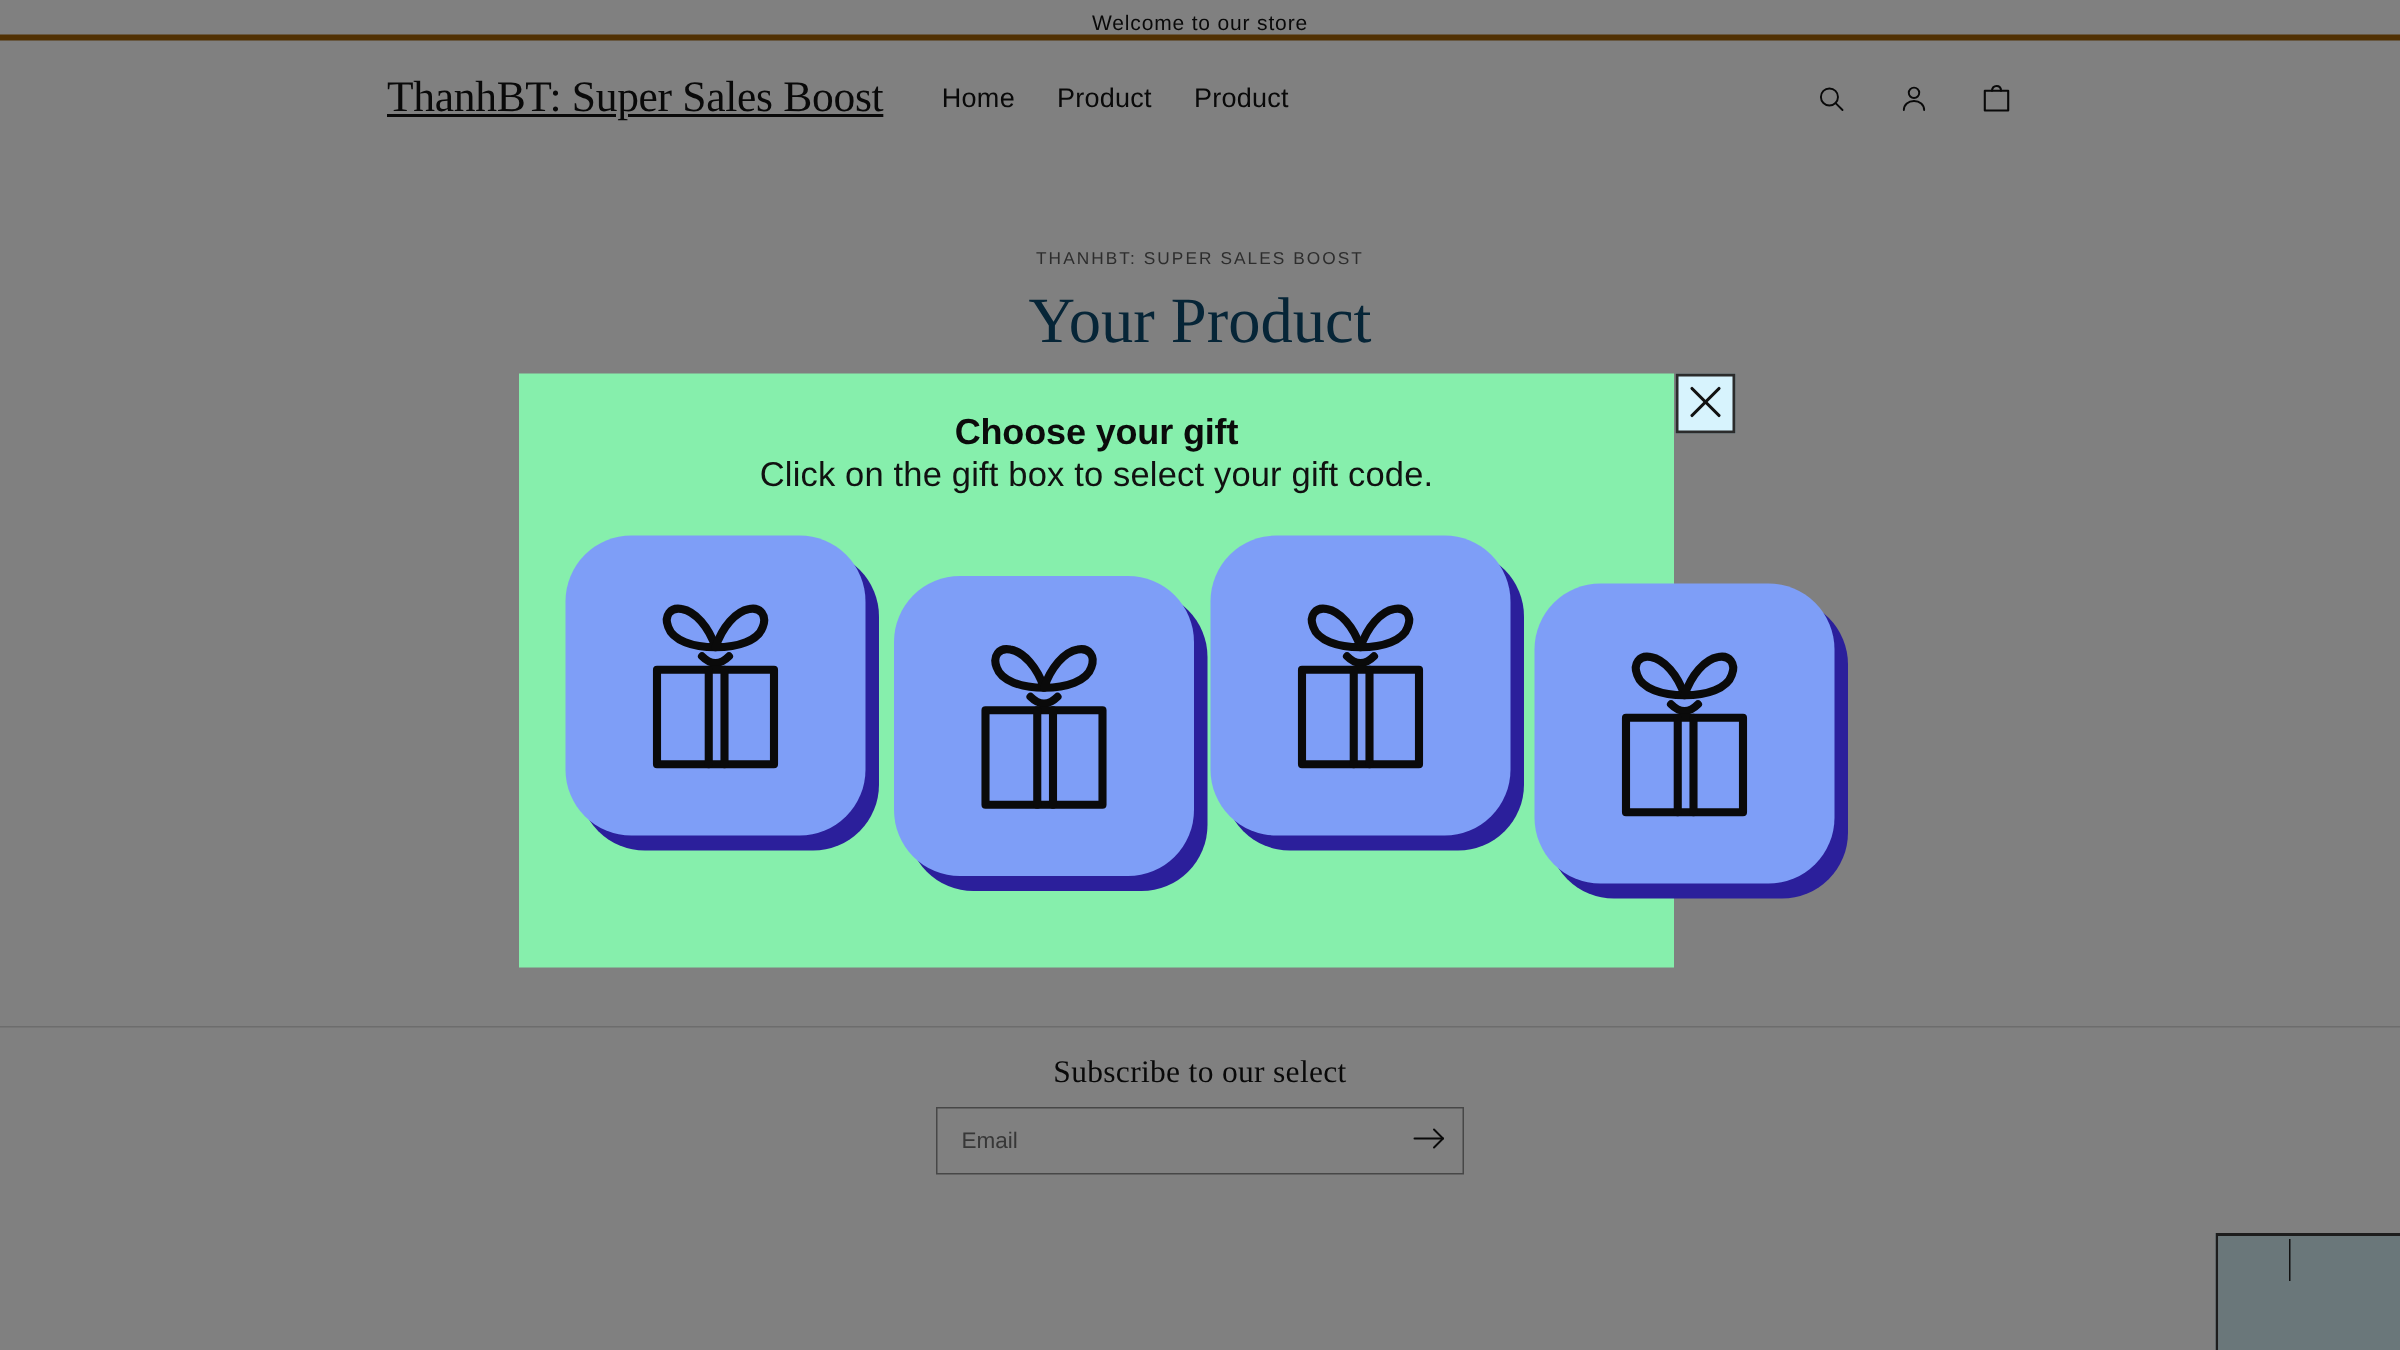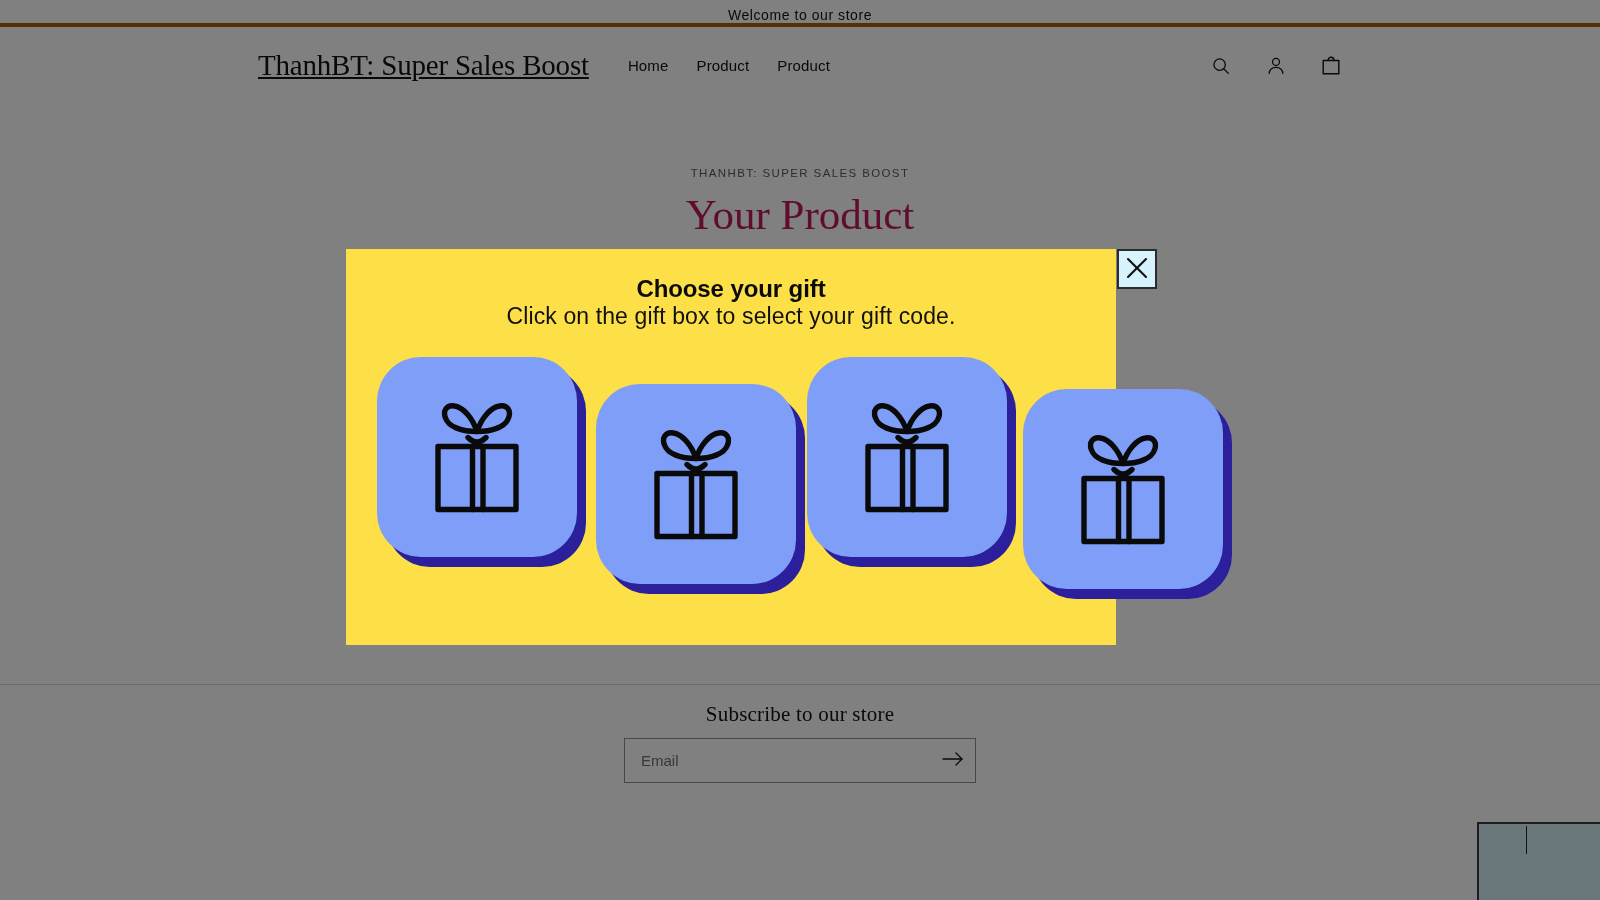--- a/index.html
+++ b/index.html
@@ -49,21 +49,21 @@
     letter-spacing: -0.2px;
     white-space: nowrap;
     color: #121212;
   }
   .main-nav {
     display: flex;
     gap: 28px;
     margin-left: 39px;
   }
   .nav-link {
-    font-size: 15px;
+    font-size: 18px;
     color: #121212;
     text-decoration: none;
     letter-spacing: .01em;
   }
   .header-actions {
     margin-left: auto;
     display: flex;
     align-items: center;
     gap: 21px;
   }
@@ -84,21 +84,21 @@
     letter-spacing: .12em;
     text-transform: uppercase;
     color: #5b5b5b;
     margin-bottom: 12px;
   }
   .product-title {
     font-family: "Liberation Serif", serif;
     font-size: 43px;
     font-weight: 400;
     line-height: 1.1;
-    color: #be185d;
+    color: #0c4a6e;
   }
   .product-price {
     margin-top: 23px;
     font-size: 18px;
     color: #2f2f2f;
     letter-spacing: .01em;
   }
 
   .footer-divider {
     position: absolute;
@@ -155,21 +155,21 @@
     z-index: 50;
   }
 
   
   #gift-modal {
     position: absolute;
     left: 346px;
     top: 249px;
     width: 770px;
     height: 396px;
-    background: #fde047;
+    background: #86efac;
     z-index: 60;
   }
   .modal-heading {
     text-align: center;
     padding-top: 26px;
     font-size: 24px;
     font-weight: bold;
     color: #0b0b0b;
     letter-spacing: -0.1px;
   }
@@ -308,21 +308,21 @@
 
   <section class="product-block">
     <div class="product-vendor">THANHBT: SUPER SALES BOOST</div>
     <h1 class="product-title">Your Product</h1>
     <div class="product-price">60 VND</div>
   </section>
 
   <div class="footer-divider"></div>
 
   <section class="newsletter">
-    <div class="newsletter-title">Subscribe to our store</div>
+    <div class="newsletter-title">Subscribe to our select</div>
     <div class="newsletter-form">
       <input class="newsletter-input" type="email" placeholder="Email" style="">
       <button class="newsletter-submit">
         <span>
           <svg width="22" height="16" viewBox="0 0 22 16" fill="none" stroke="#121212" stroke-width="1.3">
             <line x1="1" y1="8" x2="20" y2="8" stroke-linecap="round"></line>
             <polyline points="14,2 20,8 14,14" stroke-linecap="round" stroke-linejoin="round"></polyline>
           </svg>
         </span>
       </button>

